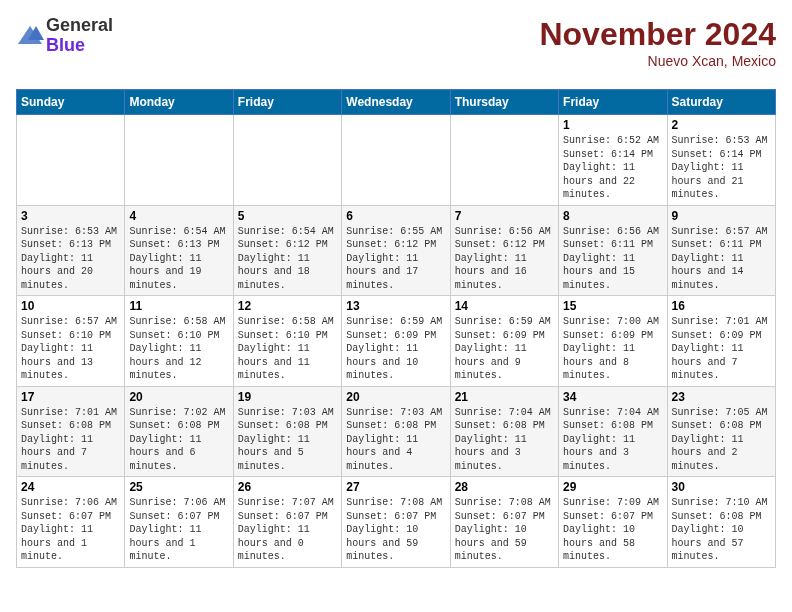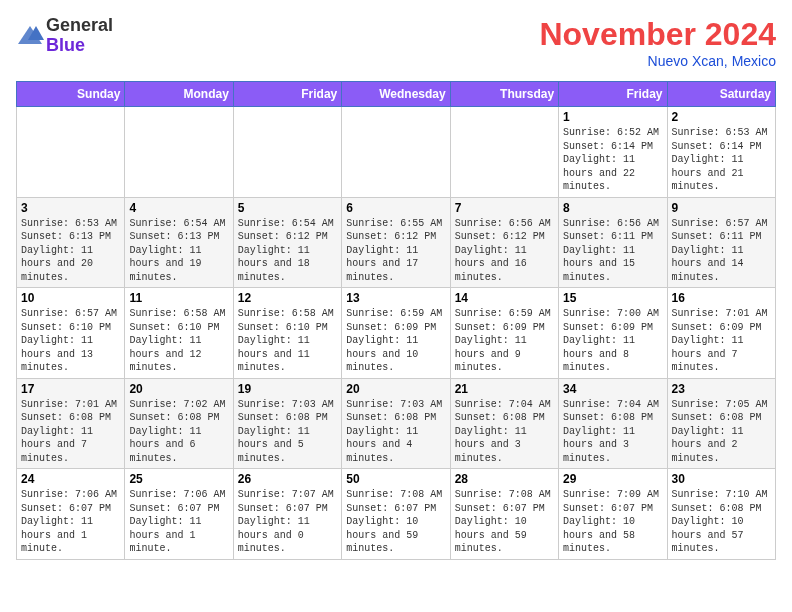--- a/index.html
+++ b/index.html
@@ -7,21 +7,21 @@
       font-family: Arial, sans-serif;
       background: #fff;
       width: 792px;
       min-height: 612px;
       padding: 16px;
     }
     .header {
       display: flex;
       justify-content: space-between;
       align-items: flex-start;
-      margin-bottom: 12px;
+      margin-bottom: 20px;
     }
     .logo {
       display: flex;
       align-items: center;
     }
     .logo-text {
       display: flex;
       flex-direction: column;
       line-height: 1.1;
     }
@@ -39,36 +39,36 @@
       width: 28px;
       height: 28px;
       margin-right: 2px;
     }
     .title-section {
       text-align: right;
     }
     .month-title {
       font-size: 32px;
       font-weight: bold;
-      color: #ef4444;
+      color: #7f1d1d;
     }
     .location {
       font-size: 14px;
-      color: #1d4ed8;
+      color: #7f1d1d;
     }
     .calendar {
       width: 100%;
       border-collapse: collapse;
       font-size: 10.5px;
     }
     .calendar th {
-      background: #8b5cf6;
+      background: #0369a1;
       color: #fff;
       padding: 5px 4px;
-      text-align: right;
+      text-align: left;
       font-size: 12px;
       border: 1px solid #4472c4;
     }
     .calendar td {
       border: 1px solid #ccc;
       vertical-align: top;
       padding: 3px 4px;
       width: 14.28%;
       min-height: 70px;
       background: #fff;
@@ -238,21 +238,21 @@
         </td>
         <td>
           <span class="day-num">25</span>
           <div class="day-info">Sunrise: 7:06 AM<br>Sunset: 6:07 PM<br>Daylight: 11 hours and 1 minute.</div>
         </td>
         <td>
           <span class="day-num">26</span>
           <div class="day-info">Sunrise: 7:07 AM<br>Sunset: 6:07 PM<br>Daylight: 11 hours and 0 minutes.</div>
         </td>
         <td>
-          <span class="day-num">50</span>
+          <span class="day-num">27</span>
           <div class="day-info">Sunrise: 7:08 AM<br>Sunset: 6:07 PM<br>Daylight: 10 hours and 59 minutes.</div>
         </td>
         <td>
           <span class="day-num">28</span>
           <div class="day-info">Sunrise: 7:08 AM<br>Sunset: 6:07 PM<br>Daylight: 10 hours and 59 minutes.</div>
         </td>
         <td>
           <span class="day-num">29</span>
           <div class="day-info">Sunrise: 7:09 AM<br>Sunset: 6:07 PM<br>Daylight: 10 hours and 58 minutes.</div>
         </td>

